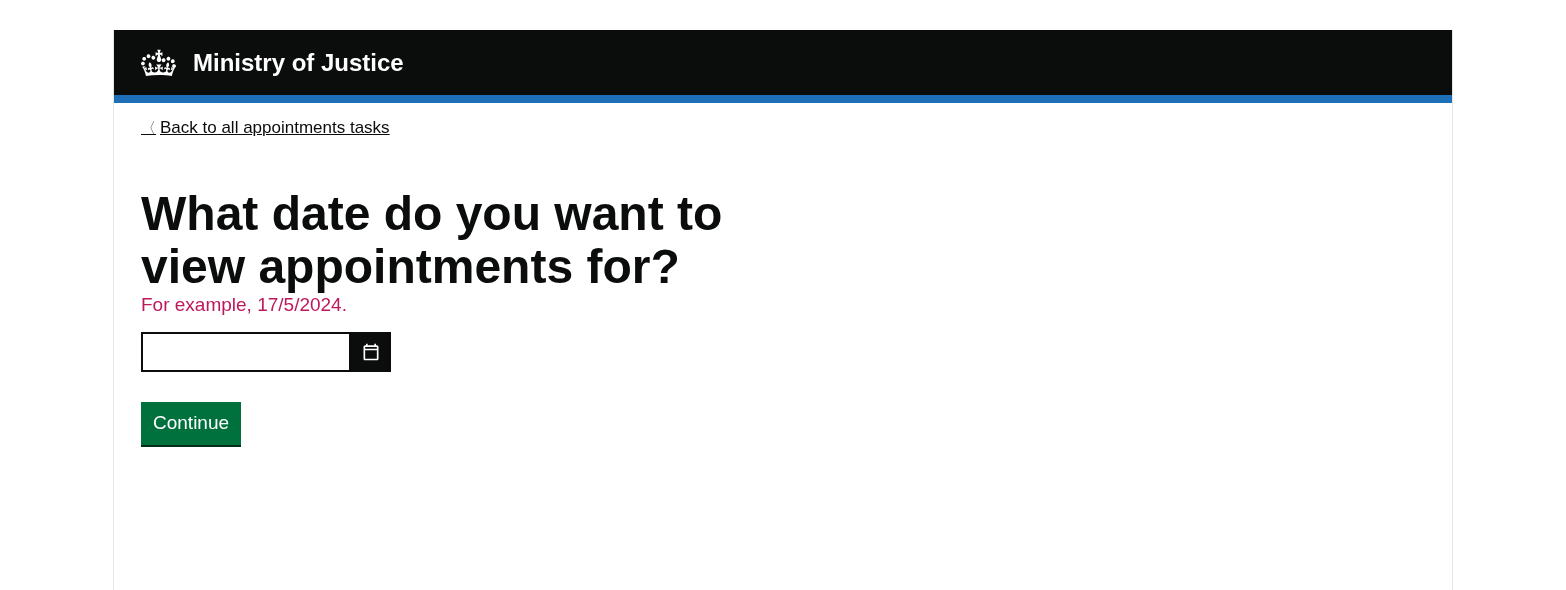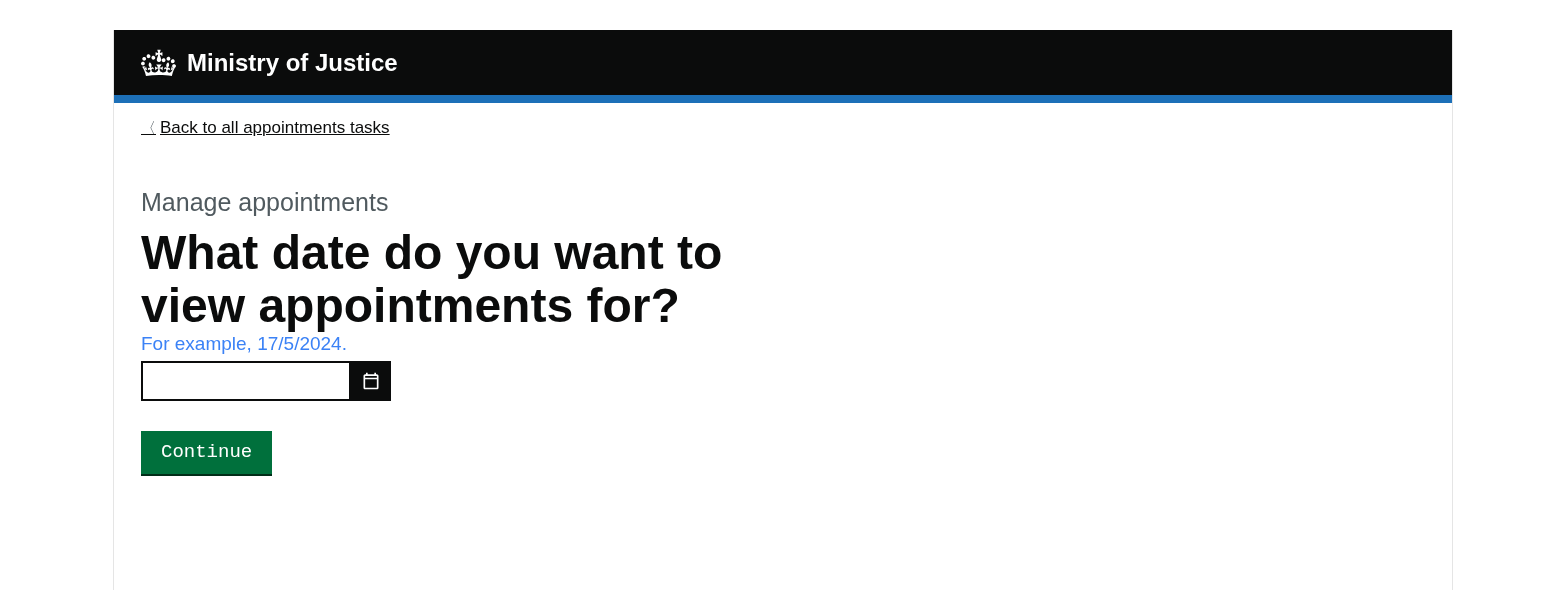--- a/index.html
+++ b/index.html
@@ -20,21 +20,21 @@
     .header-black {
       background: #0b0c0c;
       height: 65px;
       display: flex;
       align-items: center;
       padding-left: 27px;
     }
     .header-logo {
       display: flex;
       align-items: center;
-      gap: 10px;
+      gap: 16px;
     }
     .crown-icon {
       width: 36px;
       height: 32px;
       fill: #ffffff;
     }
     .org-name {
       color: #ffffff;
       font-size: 24px;
       font-weight: 700;
@@ -78,22 +78,22 @@
       margin-bottom: 30px;
     }
     .form-label {
       display: block;
       font-size: 19px;
       color: #0b0c0c;
       margin-bottom: 6px;
     }
     .form-hint {
       font-size: 19px;
-      color: #3b82f6;
-      margin-bottom: 6px;
+      color: #be185d;
+      margin-bottom: 16px;
     }
     .date-input-wrapper {
       display: flex;
     }
     .date-input {
       width: 210px;
       height: 40px;
       border: 2px solid #0b0c0c;
       font-size: 19px;
       padding: 5px 8px;
@@ -111,25 +111,25 @@
     }
     .calendar-icon {
       width: 20px;
       height: 20px;
       fill: #ffffff;
     }
     .continue-button {
       background: #00703c;
       color: #ffffff;
       font-size: 19px;
-      padding: 8px 18px 9px;
+      padding: 8px 10px 9px;
       border: 2px solid transparent;
       box-shadow: 0 2px 0 #002d18;
       cursor: pointer;
-      font-family: Liberation Mono, monospace;
+      font-family: Liberation Sans, sans-serif;
       line-height: 1.2;
       text-align: center;
     }
     .outer-frame {
       border-left: 1px solid #e5e5e5;
       border-right: 1px solid #e5e5e5;
       min-height: 560px;
     }
   </style>
 </head>
@@ -146,21 +146,20 @@
       </div>
     </div>
     <div class="header-blue-bar"></div>
 
     <a class="back-link">
       <span class="chevron">〈</span>
       <span>Back to all appointments tasks</span>
     </a>
 
     <div class="main-content">
-      <div class="caption">Manage appointments</div>
       <h1 class="page-heading">What date do you want to view appointments for?</h1>
 
       <div class="form-group">
         <div class="form-hint">For example, 17/5/2024.</div>
         <div class="date-input-wrapper">
           <input type="text" class="date-input" value="" style="">
           <button class="calendar-button" type="button">
             <svg class="calendar-icon" viewBox="0 0 24 24" xmlns="http://www.w3.org/2000/svg">
               <path d="M19 4h-1V2h-2v2H8V2H6v2H5c-1.1 0-2 .9-2 2v14c0 1.1.9 2 2 2h14c1.1 0 2-.9 2-2V6c0-1.1-.9-2-2-2zm0 16H5V10h14v10zm0-12H5V6h14v2z"></path>
             </svg>

